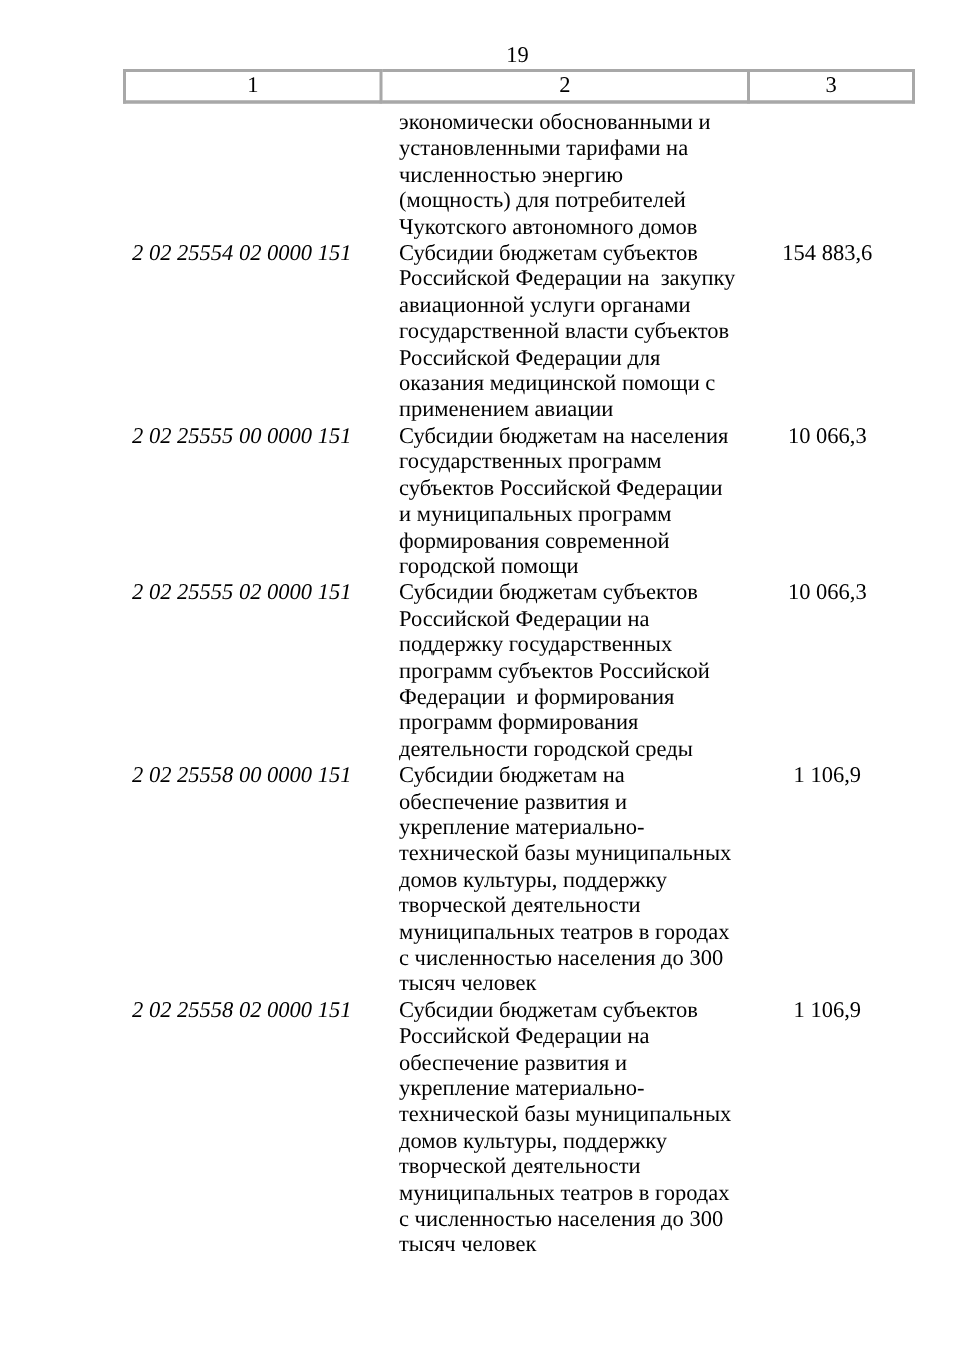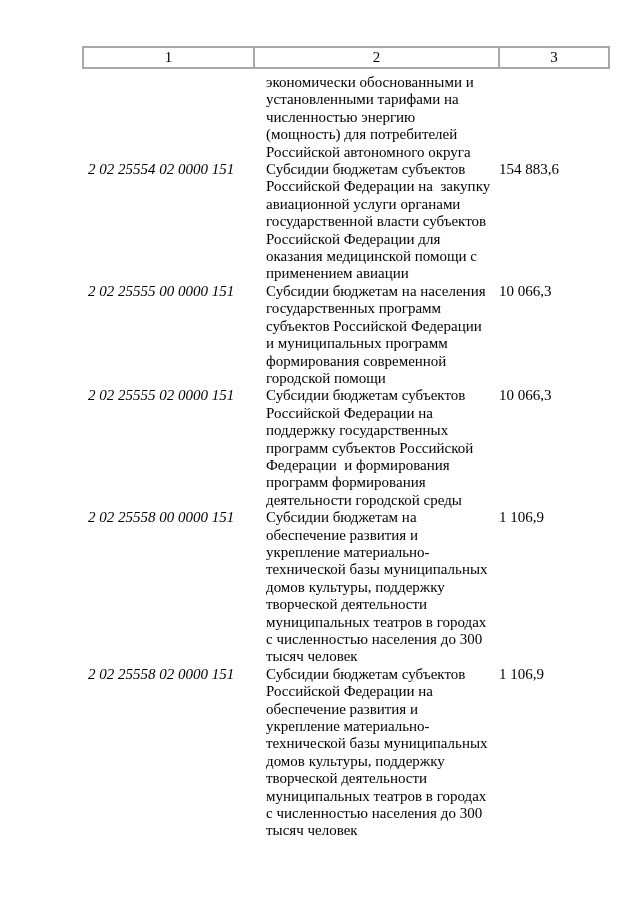--- a/index.html
+++ b/index.html
@@ -42,28 +42,29 @@
     vertical-align: middle;
   }
   td {
     vertical-align: top;
     font-size: 15px;
     line-height: 17.4px;
     padding: 0;
   }
   td.c1 { padding-left: 5px; white-space: pre; font-style: italic; }
   td.c2 { padding-left: 12px; padding-right: 4px; }
-  td.c3 { text-align: left; padding-right: 5px; white-space: pre; }
+  td.c3 { text-align: center; padding-right: 5px; white-space: pre; }
   tbody tr:first-child td { padding-top: 5px; }
   .line { white-space: pre; }
 </style>
 </head>
 <body>
 
 <div class="page" style="--border-color: #a8a8a8;">
+  <div class="pageno">19</div>
   <table class="doc-table">
     <colgroup>
       <col class="c1">
         <col class="c2">
         <col class="c3">
     </colgroup>
     <thead>
       <tr>
           <th>1</th>
           <th>2</th>
@@ -71,21 +72,21 @@
         </tr>
     </thead>
     <tbody>
         <tr>
           <td class="c1"></td>
           <td class="c2">
             <div class="line">экономически обоснованными и</div>
             <div class="line">установленными тарифами на</div>
             <div class="line">численностью энергию</div>
             <div class="line">(мощность) для потребителей</div>
-            <div class="line">Российской автономного округа</div>
+            <div class="line">Чукотского автономного домов</div>
           </td>
           <td class="c3"></td>
         </tr>
         <tr>
           <td class="c1">2 02 25554 02 0000 151</td>
           <td class="c2">
             <div class="line">Субсидии бюджетам субъектов</div>
             <div class="line">Российской Федерации на  закупку</div>
             <div class="line">авиационной услуги органами</div>
             <div class="line">государственной власти субъектов</div>

